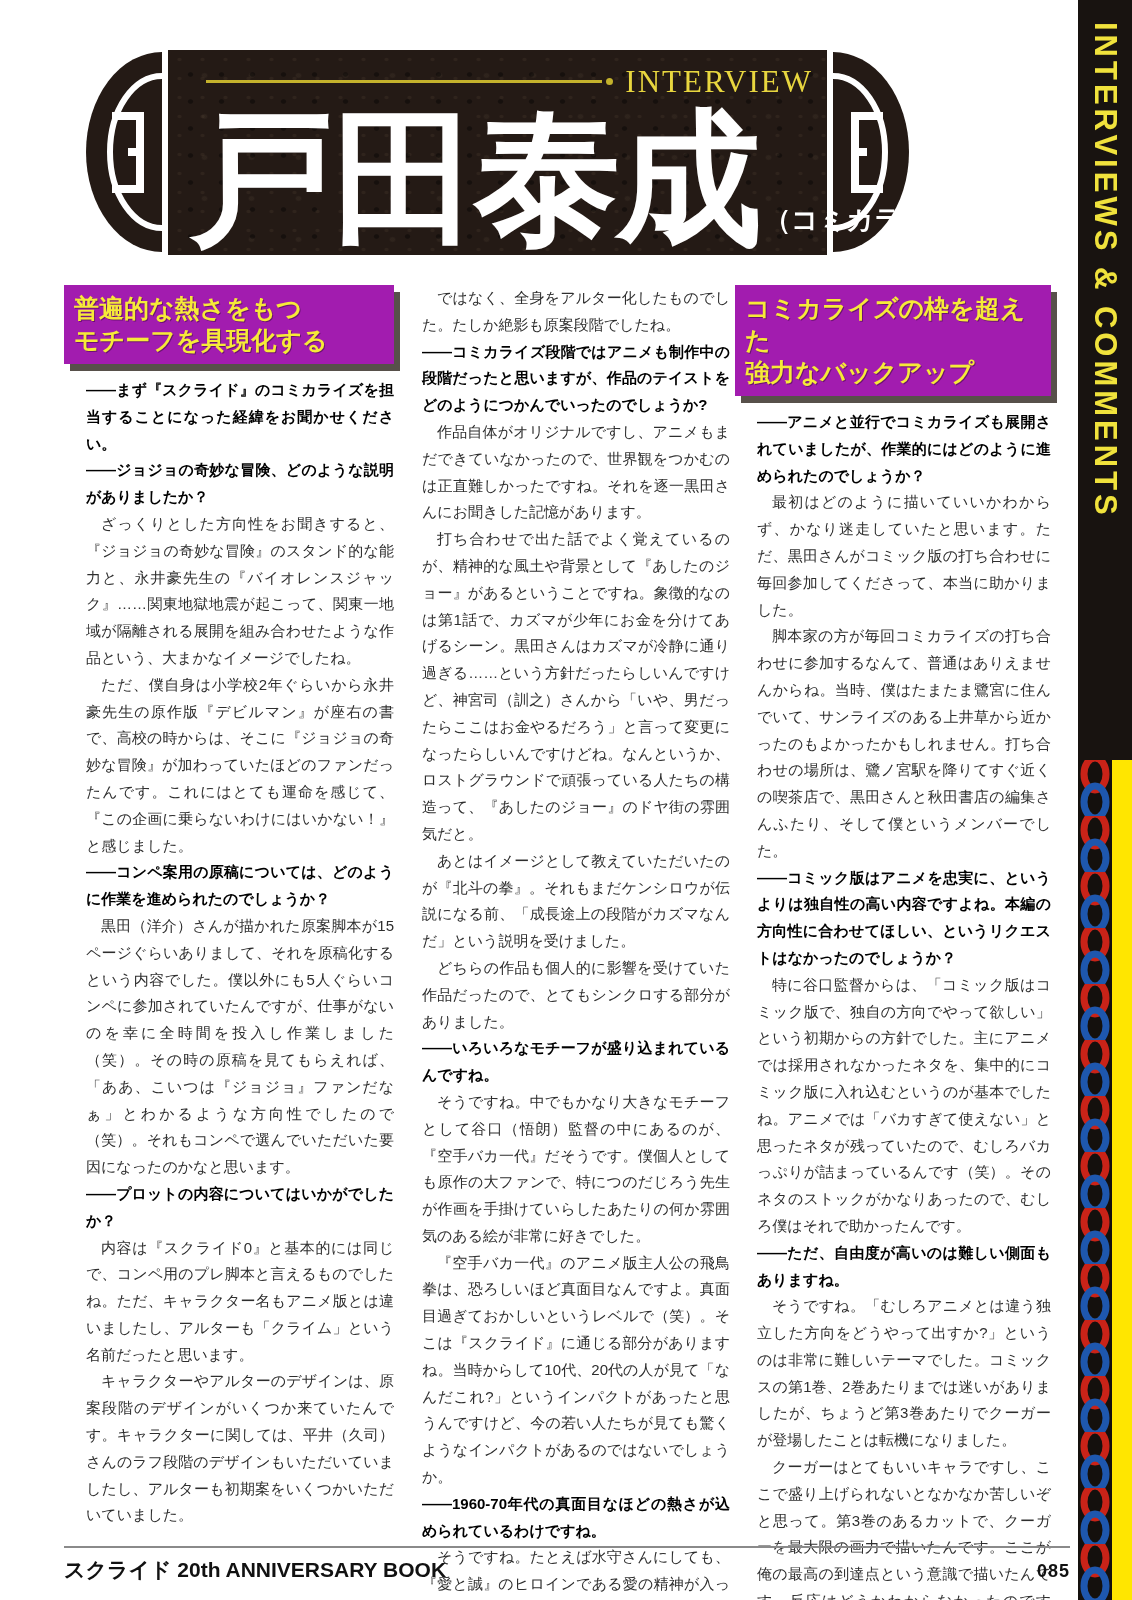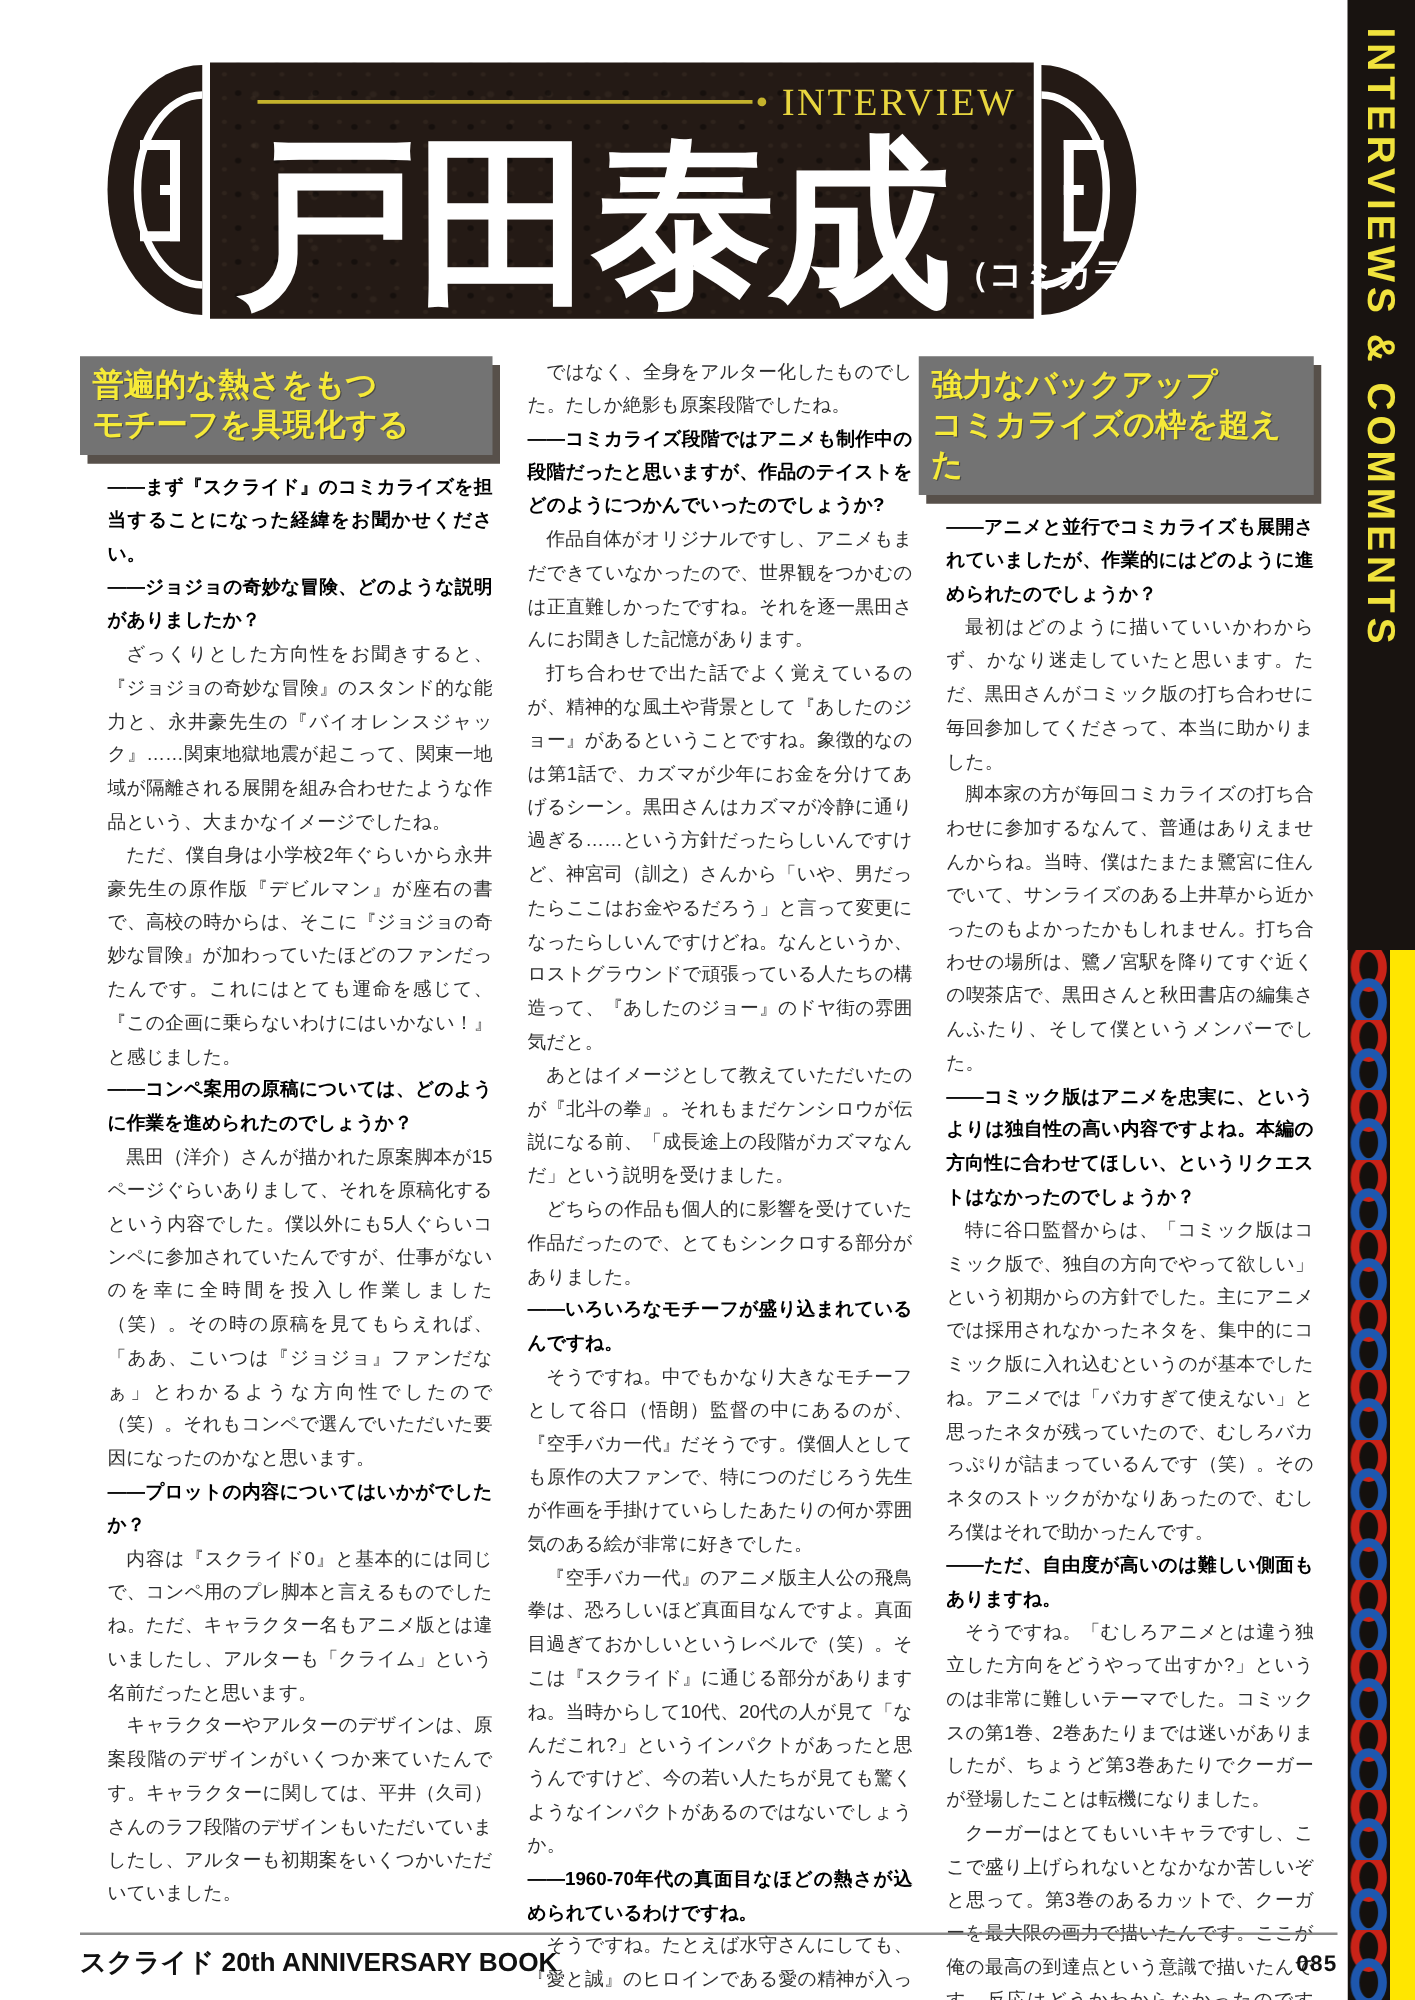--- a/index.html
+++ b/index.html
@@ -46,21 +46,21 @@
   }
   .sidebar-bottom{position:absolute;left:1078px;top:760px;width:54px;height:840px;}
   .chain{position:absolute;left:0;top:0;}
   .yellow-strip{position:absolute;left:34px;top:0;width:20px;height:840px;background:#ffe600;}
   
   .column{position:absolute;top:285px;color:#2b2b2b;}
   .col-1{left:64px;width:330px;}
   .col-2{left:400px;width:330px;}
   .col-3{left:735px;width:316px;}
   .col-heading{
-    background:#737373;color:#f6ea38;font-weight:700;font-size:25px;line-height:1.28;
+    background:#a21caf;color:#f6ea38;font-weight:700;font-size:25px;line-height:1.28;
     padding:7px 10px 8px 10px;margin-bottom:13px;
     box-shadow:6px 7px 0 0 #57504a;
     text-shadow:1px 1px 0 rgba(0,0,0,0.35);
   }
   .col-heading span{display:block;}
   .column p{margin:0;font-size:15px;line-height:26.8px;text-align:justify;padding-left:22px;}
   .column p.a{text-indent:1em;color:#2e2e2e;}
   .column p.q{font-weight:700;color:#000;}
   
   .footer-rule{position:absolute;left:64px;top:1546px;width:1006px;height:2px;background:#8a8a8a;}
@@ -149,22 +149,22 @@
       <p class="a">あとはイメージとして教えていただいたのが『北斗の拳』。それもまだケンシロウが伝説になる前、「成長途上の段階がカズマなんだ」という説明を受けました。</p>
       <p class="a">どちらの作品も個人的に影響を受けていた作品だったので、とてもシンクロする部分がありました。</p>
       <p class="q">――いろいろなモチーフが盛り込まれているんですね。</p>
       <p class="a">そうですね。中でもかなり大きなモチーフとして谷口（悟朗）監督の中にあるのが、『空手バカ一代』だそうです。僕個人としても原作の大ファンで、特につのだじろう先生が作画を手掛けていらしたあたりの何か雰囲気のある絵が非常に好きでした。</p>
       <p class="a">『空手バカ一代』のアニメ版主人公の飛鳥拳は、恐ろしいほど真面目なんですよ。真面目過ぎておかしいというレベルで（笑）。そこは『スクライド』に通じる部分がありますね。当時からして10代、20代の人が見て「なんだこれ?」というインパクトがあったと思うんですけど、今の若い人たちが見ても驚くようなインパクトがあるのではないでしょうか。</p>
       <p class="q">――1960-70年代の真面目なほどの熱さが込められているわけですね。</p>
       <p class="a">そうですね。たとえば水守さんにしても、『愛と誠』のヒロインである愛の精神が入っていて、先ほど申し上げた『あしたのジョー』の白木葉子も入っているのかなと。恋愛に対しても、ケンカに対しても、なんに対してもストイックな時代、1960-70年代の少年漫画のテイストがギュッと詰め込まれているんです。2000年代のアニメなのに、しつこいほどのストイックさを感じるのは、それが理由なんでしょうかね。</p>
     </div>
   <div class="column col-3">
       <div class="col-heading">
+        <span>コミカライズの枠を超えた</span>
         <span>強力なバックアップ</span>
-        <span>コミカライズの枠を超えた</span>
       </div>
       <p class="q">――アニメと並行でコミカライズも展開されていましたが、作業的にはどのように進められたのでしょうか？</p>
       <p class="a">最初はどのように描いていいかわからず、かなり迷走していたと思います。ただ、黒田さんがコミック版の打ち合わせに毎回参加してくださって、本当に助かりました。</p>
       <p class="a">脚本家の方が毎回コミカライズの打ち合わせに参加するなんて、普通はありえませんからね。当時、僕はたまたま鷺宮に住んでいて、サンライズのある上井草から近かったのもよかったかもしれません。打ち合わせの場所は、鷺ノ宮駅を降りてすぐ近くの喫茶店で、黒田さんと秋田書店の編集さんふたり、そして僕というメンバーでした。</p>
       <p class="q">――コミック版はアニメを忠実に、というよりは独自性の高い内容ですよね。本編の方向性に合わせてほしい、というリクエストはなかったのでしょうか？</p>
       <p class="a">特に谷口監督からは、「コミック版はコミック版で、独自の方向でやって欲しい」という初期からの方針でした。主にアニメでは採用されなかったネタを、集中的にコミック版に入れ込むというのが基本でしたね。アニメでは「バカすぎて使えない」と思ったネタが残っていたので、むしろバカっぷりが詰まっているんです（笑）。そのネタのストックがかなりあったので、むしろ僕はそれで助かったんです。</p>
       <p class="q">――ただ、自由度が高いのは難しい側面もありますね。</p>
       <p class="a">そうですね。「むしろアニメとは違う独立した方向をどうやって出すか?」というのは非常に難しいテーマでした。コミックスの第1巻、2巻あたりまでは迷いがありましたが、ちょうど第3巻あたりでクーガーが登場したことは転機になりました。</p>
       <p class="a">クーガーはとてもいいキャラですし、ここで盛り上げられないとなかなか苦しいぞと思って。第3巻のあるカットで、クーガーを最大限の画力で描いたんです。ここが俺の最高の到達点という意識で描いたんです。反応はどうかわからなかったのですが、ここから意識が変わった感じがします。</p>
       <p class="a">それは黒田さんが少し遠慮されていたところがあったので、「とにかくネタ的に遠慮するのはなしで、黒田さんが書けるだけ書いたら、僕は一生懸命絵にします」という覚悟をお伝えする意味でも、自分のやる気を感じてもらえたかもしれません。</p>

